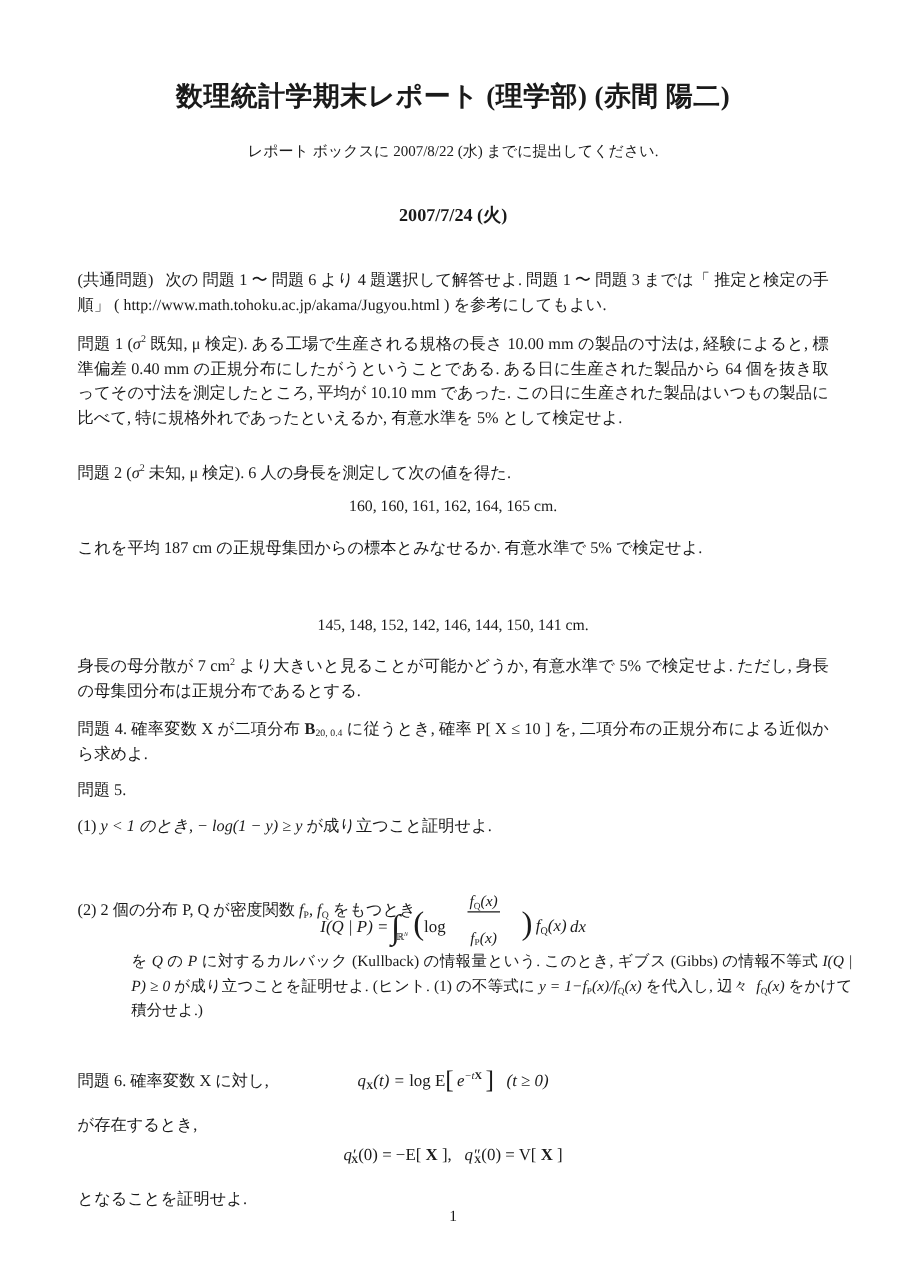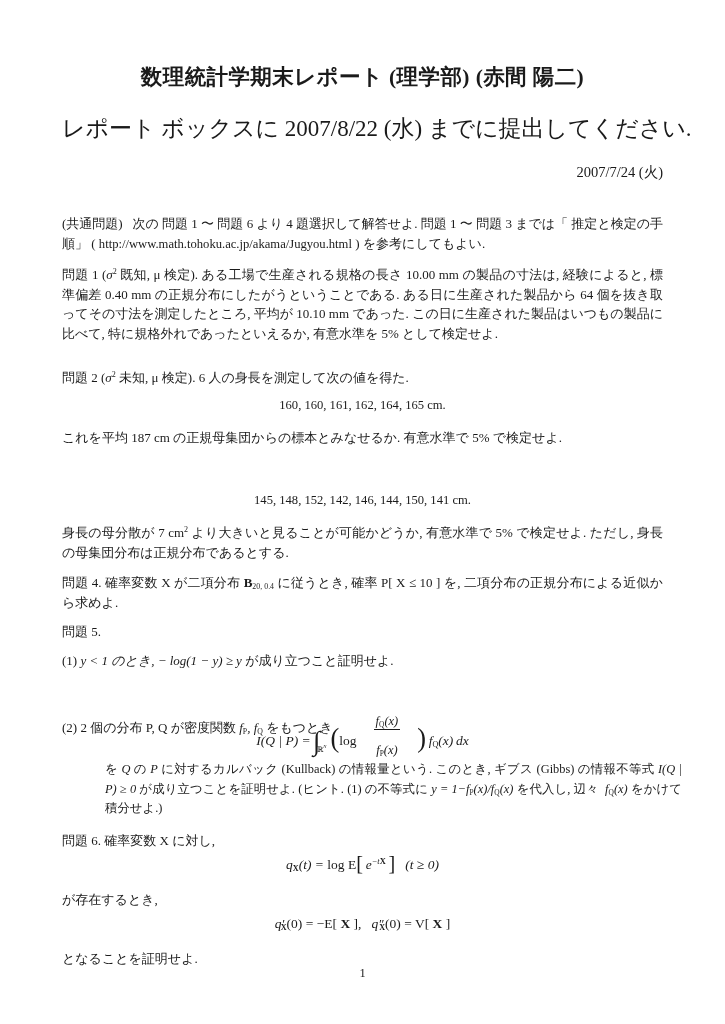--- a/index.html
+++ b/index.html
@@ -45,37 +45,38 @@
     font-size: 21.5px;
     letter-spacing: 0.4px;
     margin: 0;
     position: absolute;
     top: 62px;
     left: 0;
     width: 601px;
     white-space: nowrap;
   }
   .subtitle {
-    text-align: right;
-    font-size: 23px;
+    text-align: center;
+    font-size: 12px;
     margin: 0;
     position: absolute;
     top: 113px;
     left: 0;
     width: 601px;
     white-space: nowrap;
   }
   .datestamp {
-    text-align: right;
+    text-align: center;
     font-size: 14.5px;
     margin: 0;
     position: absolute;
     top: 163px;
     left: 0;
     width: 601px;
+    font-weight: bold;
   }
 
   
   .blk {
     position: absolute;
     left: 0;
     width: 601px;
     font-size: 13px;
     line-height: 19.5px;
     text-align: justify;
@@ -214,21 +215,21 @@
   </div>
 
   <div class="eq" style="top:714px;">
     <span class="mathit"><span class="mathit">I</span>(<span class="mathit">Q</span> | <span class="mathit">P</span>) =</span><span class="intsym">∫</span><span class="intlim mathrm">ℝ<sup class="sps mathit">N</sup></span><span class="bigparen">(</span><span class="mathrm">log</span><span class="frac"><span class="fnum mathit"><span class="mathit">f</span><sub class="sbs mathrm">Q</sub>(<span class="mathit">x</span>)</span><span class="fden mathit"><span class="mathit">f</span><sub class="sbs mathrm">P</sub>(<span class="mathit">x</span>)</span></span><span class="bigparen">)</span> <span class="mathit"><span class="mathit">f</span><sub class="sbs mathrm">Q</sub>(<span class="mathit">x</span>)</span> <span class="mathit">dx</span>
   </div>
 
   <div class="indent" style="top:760px;margin-left:19px;">
     <span>を </span><span class="mathit">Q</span><span> の </span><span class="mathit">P</span><span> に対するカルバック </span><span class="mathrm">(Kullback)</span><span> の情報量という. このとき, ギブス </span><span class="mathrm">(Gibbs)</span><span> の情報不等式 </span><span class="mathit">I(Q | P) ≥ 0</span><span> が成り立つことを証明せよ. (ヒント. </span><span class="num">(1)</span><span> の不等式に </span><span class="mathit"><span class="mathit">y</span> = 1−<span class="mathit">f</span><sub class="sbs mathrm">P</sub>(<span class="mathit">x</span>)/<span class="mathit">f</span><sub class="sbs mathrm">Q</sub>(<span class="mathit">x</span>)</span><span> を代入し, 辺々 </span>&nbsp;<span class="mathit"><span class="mathit">f</span><sub class="sbs mathrm">Q</sub>(<span class="mathit">x</span>)</span><span> をかけて積分せよ.)</span>
   </div>
 
-  <div class="blk nojust" style="top:831px;">
+  <div class="blk nojust" style="top:855px;">
     <span>問題 6.</span><span> 確率変数 X に対し,</span>
   </div>
 
   <div class="eq" style="top:857px;">
     <span class="mathit">q</span><sub class="sbs bf">X</sub><span class="mathit">(<span class="mathit">t</span>) = <span class="mathrm">log E</span></span><span class="bigbrk">[</span> <span class="mathit"><span class="mathit">e</span><sup class="sps mathit">−<span class="mathit">t</span><span class="bf">X</span></sup></span> <span class="bigbrk">]</span>&nbsp;&nbsp;&nbsp;<span class="mathit">(t ≥ 0)</span>
   </div>
 
   <div class="blk nojust" style="top:890px;">
     <span>が存在するとき,</span>
   </div>

